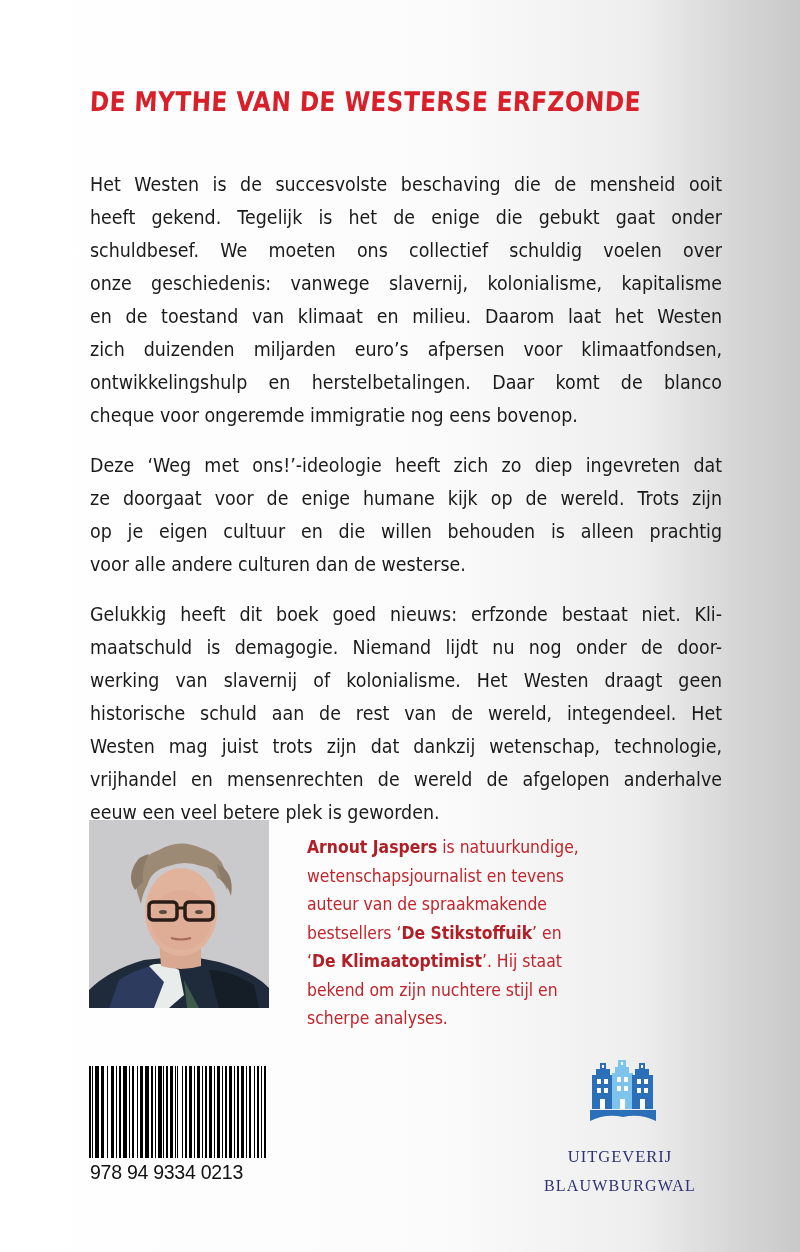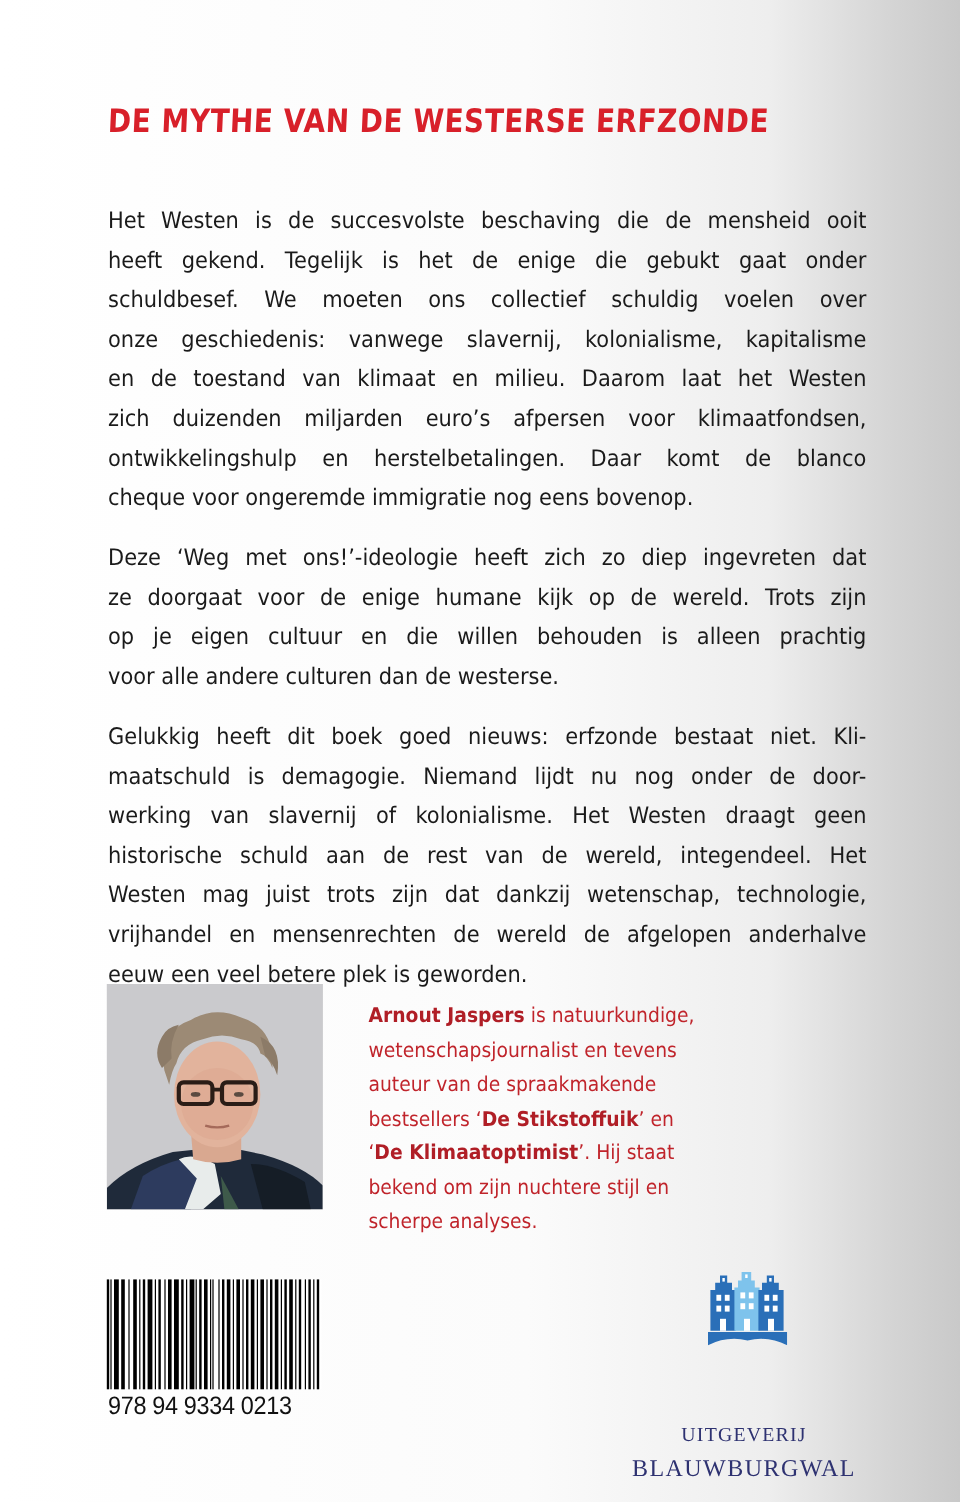--- a/index.html
+++ b/index.html
@@ -109,24 +109,23 @@
     position: absolute;
     left: 520px;
     top: 1142px;
     width: 200px;
     text-align: center;
     font-family: "Liberation Serif", serif;
     color: #2e3271;
     font-size: 17px;
     letter-spacing: 1px;
     line-height: 29px;
-    margin-top: 39px;
   }
   .publisher-name .pl1 { display: block; font-size: 16.5px; }
-  .publisher-name .pl2 { display: block; font-size: 20px; letter-spacing: 1.2px; }
+  .publisher-name .pl2 { display: block; font-size: 16px; letter-spacing: 1.2px; }
 </style>
 </head>
 <body>
 
 <div class="cover">
 
   <h1 class="title">DE MYTHE VAN DE WESTERSE ERFZONDE</h1>
 
   <div class="blurb">
     <p>

